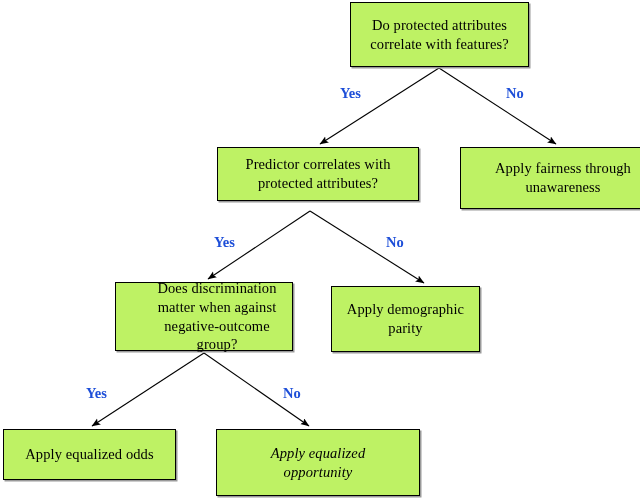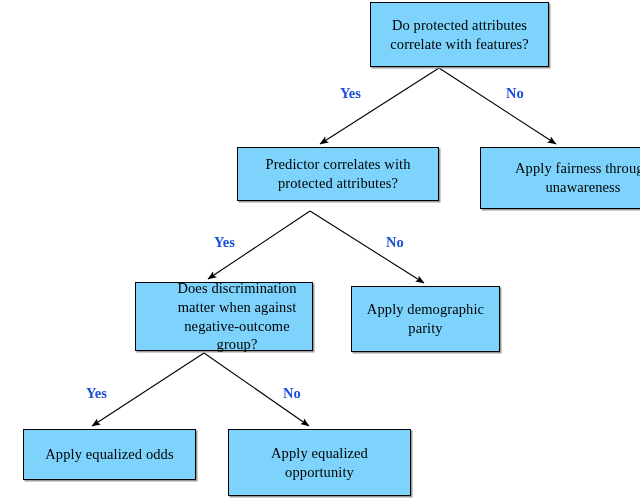--- a/index.html
+++ b/index.html
@@ -20,32 +20,31 @@
     left: 0;
     top: 0;
     width: 640px;
     height: 498px;
     pointer-events: none;
   }
   .node {
     position: absolute;
     box-sizing: border-box;
     border: 1px solid #000000;
-    background: #7dd3fc;
+    background: #bef264;
     display: flex;
     align-items: center;
     justify-content: center;
     text-align: center;
     color: #000000;
     font-size: 14.5px;
     line-height: 1.30;
     letter-spacing: 0.1px;
     box-shadow: 1.5px 1.5px 0 0 #9a9a9a;
     z-index: 2;
-    margin-left: 20px;
   }
   .node .node-text {
     display: block;
     padding: 0 6px;
     white-space: pre-line;
   }
   .edge-label {
     position: absolute;
     color: #1d4ed8;
     font-size: 14.5px;
@@ -98,21 +97,21 @@
   </div>
 
   <div class="node" style="left: 331px; top: 286px; width: 149px; height: 66px;">
     <span class="node-text">Apply demographic parity</span>
   </div>
 
   <div class="node" style="left: 3px; top: 429px; width: 173px; height: 51px; text-align: right;">
     <span class="node-text">Apply equalized odds</span>
   </div>
 
-  <div class="node" style="left: 208px; top: 429px; width: 183px; height: 67px;">
+  <div class="node" style="left: 216px; top: 429px; width: 204px; height: 67px; font-style: italic;">
     <span class="node-text">Apply equalized
 opportunity</span>
   </div>
 
   <div class="edge-label" style="left: 340px; top: 86px;">Yes</div>
   <div class="edge-label" style="left: 506px; top: 86px;">No</div>
   <div class="edge-label" style="left: 214px; top: 235px;">Yes</div>
   <div class="edge-label" style="left: 386px; top: 235px;">No</div>
   <div class="edge-label" style="left: 86px; top: 386px;">Yes</div>
   <div class="edge-label" style="left: 283px; top: 386px;">No</div>

